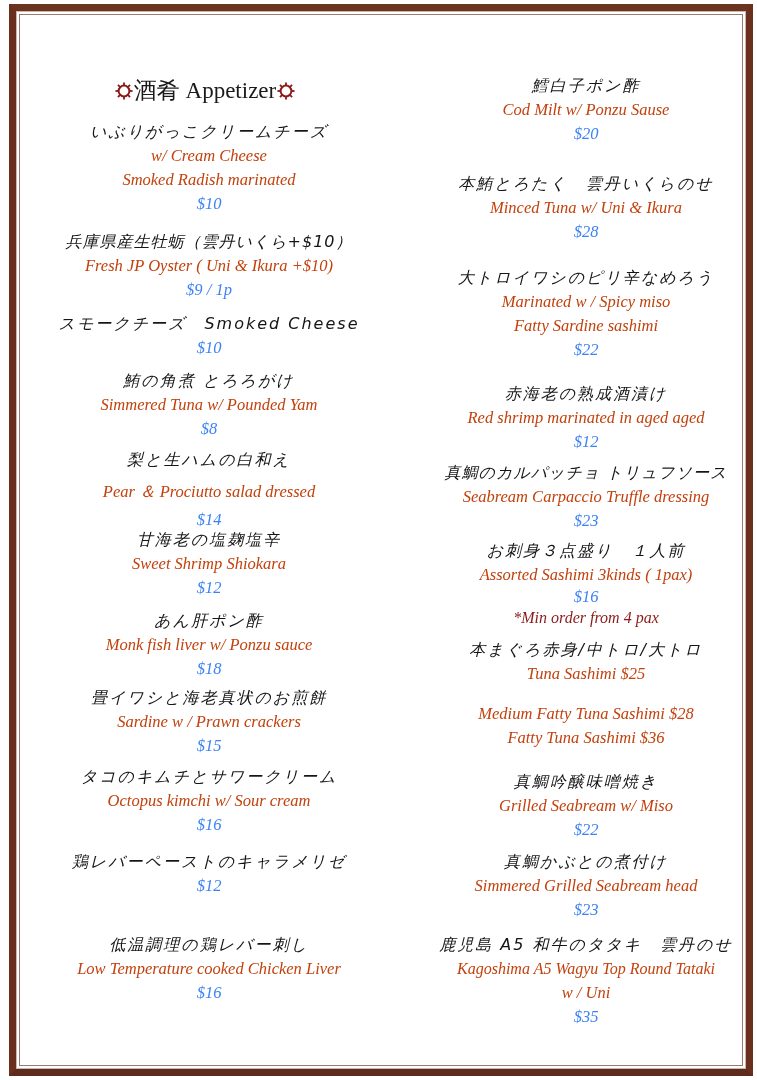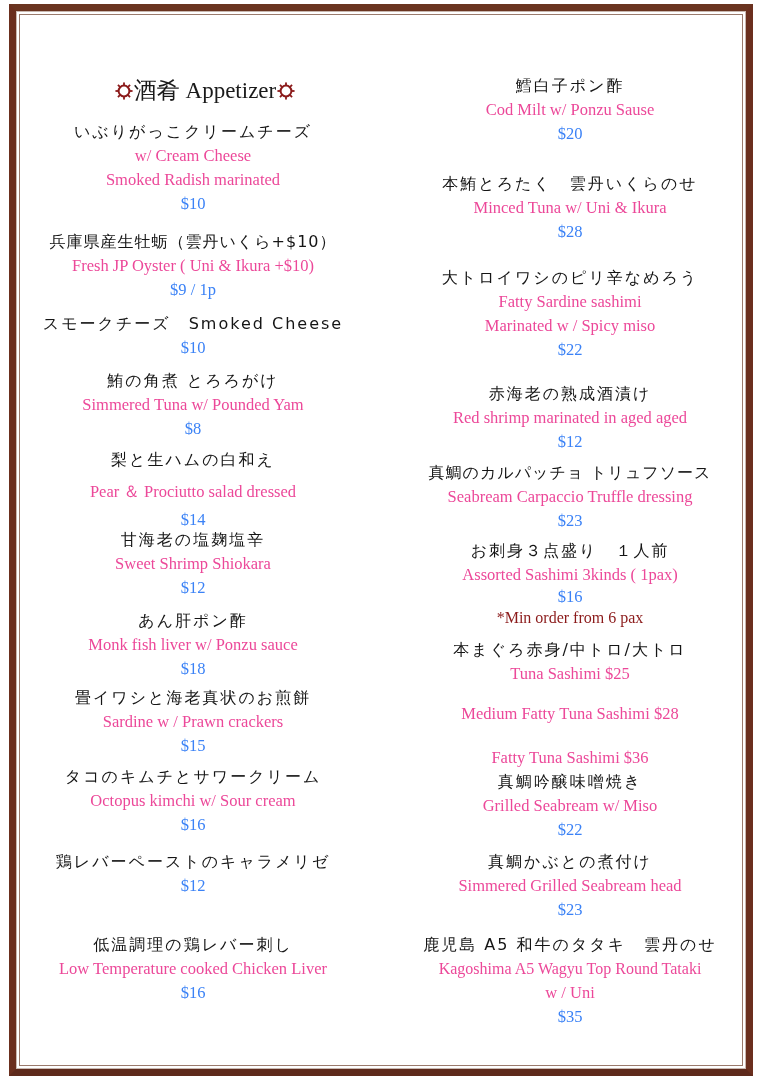--- a/index.html
+++ b/index.html
@@ -56,36 +56,37 @@
     }
     .sun {
       display: inline-block;
       width: 18px;
       height: 18px;
       vertical-align: -2px;
       margin: 0 1px;
     }
     .item {
       position: absolute;
-      left: 0;
+      left: 16px;
       width: 100%;
+      font-style: italic;
     }
     .jp {
       font-family: "DejaVu Sans", sans-serif;
       font-size: 16px;
       line-height: 24px;
       letter-spacing: 2px;
       white-space: nowrap;
       color: #151515;
     }
     .en {
       font-size: 16.5px;
       line-height: 24px;
       white-space: nowrap;
-      color: #ec4899;
+      color: #c2410c;
     }
     .price {
       font-size: 16.5px;
       line-height: 24px;
       color: #3b82f6;
     }
     .note {
       font-size: 16px;
       line-height: 22px;
       color: #8b1a1a;
@@ -201,49 +202,49 @@
   </div>
 
   <div class="item" style="top:172px">
     <div class="jp">本鮪とろたく　雲丹いくらのせ</div>
     <div class="en">Minced Tuna w/ Uni &amp; Ikura</div>
     <div class="price">$28</div>
   </div>
 
   <div class="item" style="top:266px">
     <div class="jp">大トロイワシのピリ辛なめろう</div>
+    <div class="en">Marinated w / Spicy miso</div>
     <div class="en">Fatty Sardine sashimi</div>
-    <div class="en">Marinated w / Spicy miso</div>
     <div class="price">$22</div>
   </div>
 
   <div class="item" style="top:382px">
     <div class="jp">赤海老の熟成酒漬け</div>
     <div class="en">Red shrimp marinated in aged aged</div>
     <div class="price">$12</div>
   </div>
 
   <div class="item" style="top:461px">
     <div class="jp" style="letter-spacing:1px">真鯛のカルパッチョ トリュフソース</div>
     <div class="en">Seabream Carpaccio Truffle dressing</div>
     <div class="price">$23</div>
   </div>
 
   <div class="item" style="top:539px">
     <div class="jp">お刺身３点盛り　１人前</div>
     <div class="en">Assorted Sashimi 3kinds ( 1pax)</div>
     <div class="price" style="line-height:20px">$16</div>
-    <div class="note">*Min order from 6 pax</div>
+    <div class="note">*Min order from 4 pax</div>
   </div>
 
   <div class="item" style="top:638px">
     <div class="jp">本まぐろ赤身/中トロ/大トロ</div>
     <div class="en">Tuna Sashimi $25</div>
     <div class="en" style="margin-top:16px">Medium Fatty Tuna Sashimi $28</div>
-    <div class="en" style="margin-top:20px">Fatty Tuna Sashimi $36</div>
+    <div class="en" style="margin-top:0">Fatty Tuna Sashimi $36</div>
   </div>
 
   <div class="item" style="top:770px">
     <div class="jp">真鯛吟醸味噌焼き</div>
     <div class="en">Grilled Seabream w/ Miso</div>
     <div class="price">$22</div>
   </div>
 
   <div class="item" style="top:850px">
     <div class="jp">真鯛かぶとの煮付け</div>

